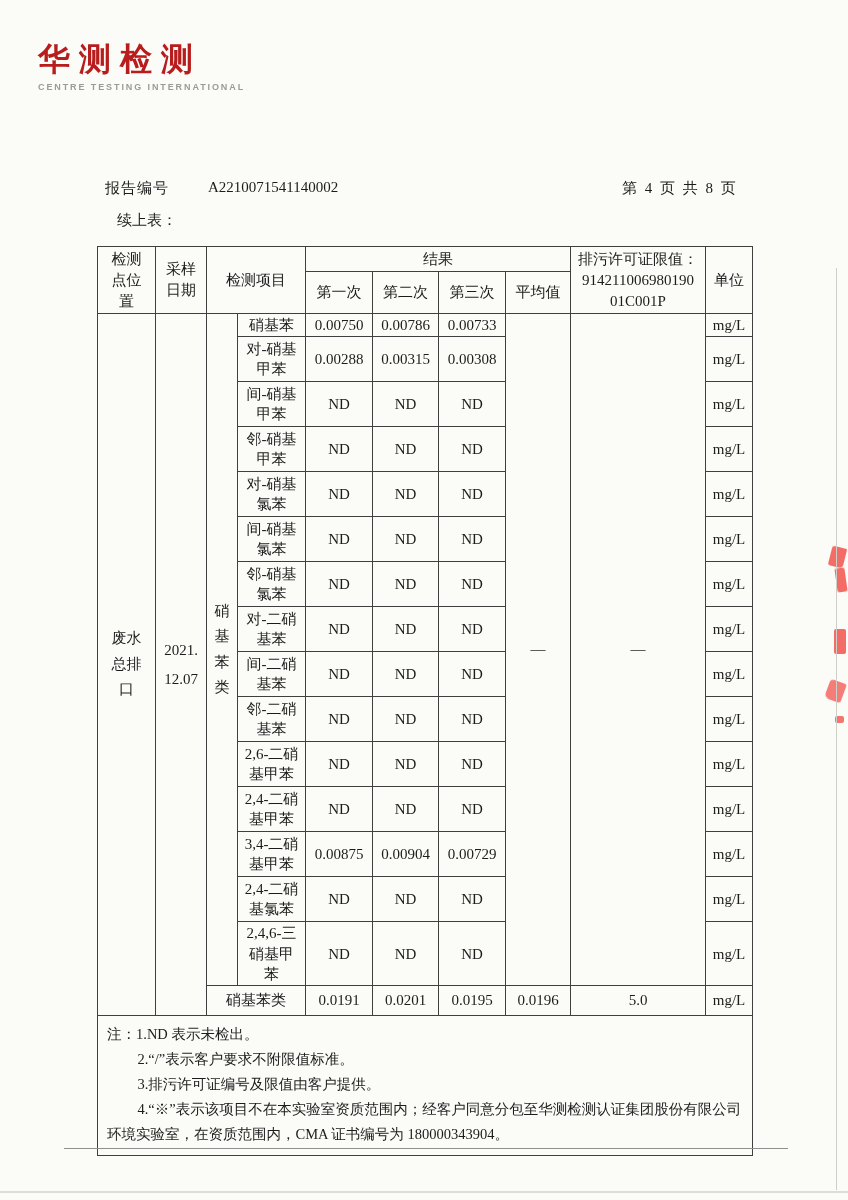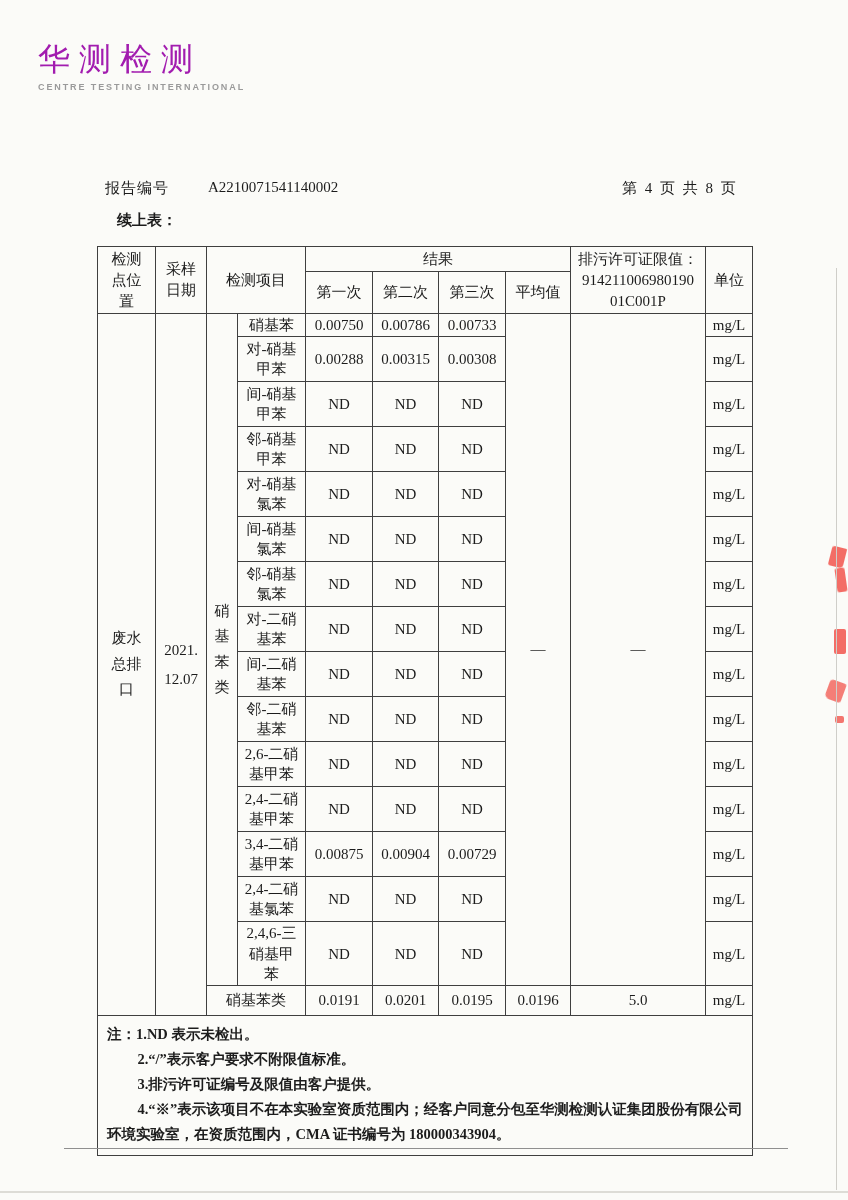--- a/index.html
+++ b/index.html
@@ -19,36 +19,36 @@
     font-weight:bold; font-size:58px; line-height:1;
     color:#5b5c63; letter-spacing:0px; transform:scaleY(1.08);
     transform-origin:top left; display:inline-block; padding-top:14px;
   }
   .green-dot {
     position:absolute; left:73px; top:2px; width:13px; height:13px;
     border-radius:50%; background:#62cf3b;
   }
   .logo-cn-wrap { display:inline-block; margin-left:14px; padding-top:16px; }
   .logo-cn {
-    font-size:32px; line-height:1.1; color:#a21caf; font-weight:400;
+    font-size:32px; line-height:1.1; color:#b91c1c; font-weight:700;
     letter-spacing:9px; white-space:nowrap;
   }
   .logo-en {
     font-family:"Liberation Sans","DejaVu Sans",sans-serif;
     font-size:9px; color:#9a9a9a; letter-spacing:1.9px; margin-top:5px;
     white-space:nowrap;
     font-weight:bold;
   }
 
   
   .report-line { position:absolute; top:179px; left:0; width:100%; font-size:15px; }
   .report-label { position:absolute; left:105px; letter-spacing:1px; }
   .report-no    { position:absolute; left:208px; }
   .page-info    { position:absolute; left:622px; letter-spacing:2px; }
-  .continued    { position:absolute; top:211px; left:117px; font-size:15px; font-weight:700; }
+  .continued    { position:absolute; top:211px; left:117px; font-size:15px; font-weight:400; }
 
   
   .tbl-wrap { position:absolute; left:97px; top:246px; }
   table { border-collapse:collapse; table-layout:fixed; width:655px;
           border:1.5px solid #3c3c3c; }
   td {
     border:1px solid #3f3f3f; text-align:center; vertical-align:middle;
     font-size:15px; padding:1px 2px; line-height:1.35;
     overflow:hidden;
   }
@@ -59,21 +59,21 @@
   tr.row-first td { height:23px;text-align:center; }
   tr.row td { height:45px; }
   tr.row-tall td { height:62px; }
   tr.row-sum td { height:30px; }
   .loc-cell { line-height:1.7; }
   .date-cell { line-height:1.9; }
   .group-cell { line-height:1.7; padding:0; }
   .limit-hdr { line-height:1.45; }
   .notes-cell {
     text-align:left; padding:6px 9px 8px 9px; font-size:14.5px;
-    font-weight:bold; line-height:25px; height:100px; vertical-align:top;
+    font-weight:normal; line-height:25px; height:100px; vertical-align:top;
   }
   .note-indent { text-indent:2.1em; }
 
   
   .stamp { position:absolute; background:#f2554d; opacity:.85; filter:blur(.4px); }
   .stamp.s1 { left:830px; top:547px; width:15px; height:20px; border-radius:3px 1px 4px 2px; transform:rotate(14deg); }
   .stamp.s1b{ left:836px; top:568px; width:10px; height:24px; border-radius:2px; transform:rotate(-8deg); }
   .stamp.s2 { left:834px; top:629px; width:12px; height:25px; border-radius:2px; }
   .stamp.s3 { left:827px; top:681px; width:17px; height:20px; border-radius:4px 2px 3px 5px; transform:rotate(20deg); opacity:.75; }
   .stamp.s4 { left:835px; top:716px; width:9px; height:7px; border-radius:2px; opacity:.8; }

